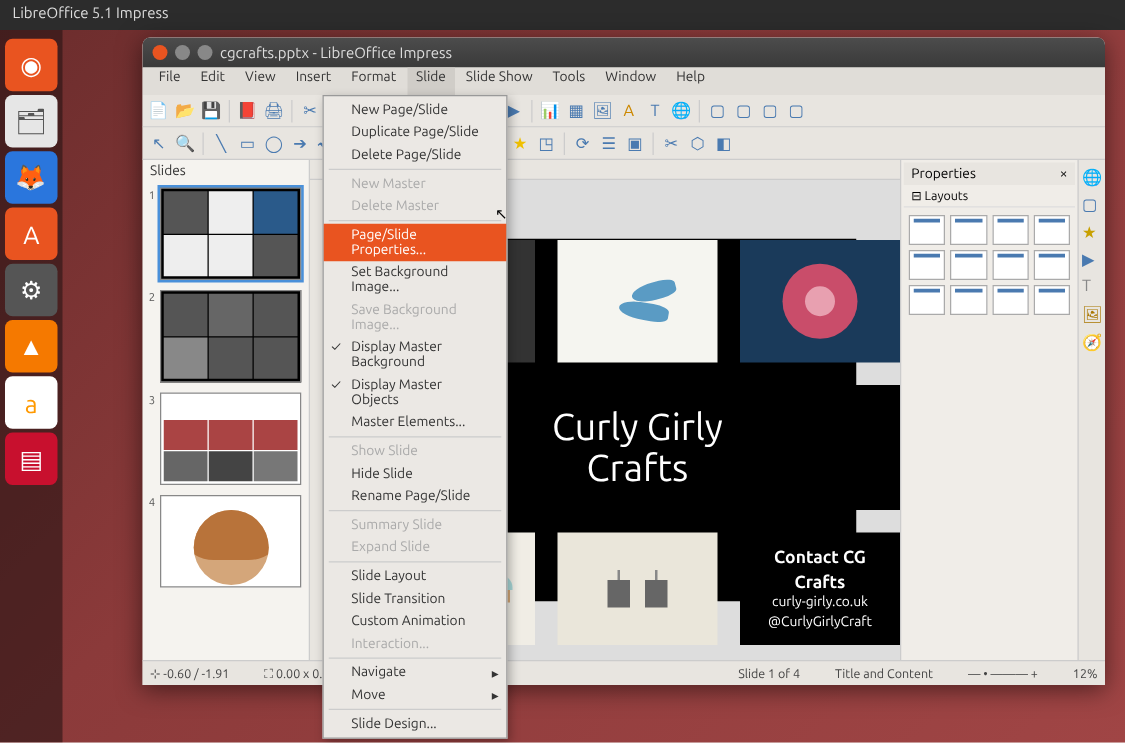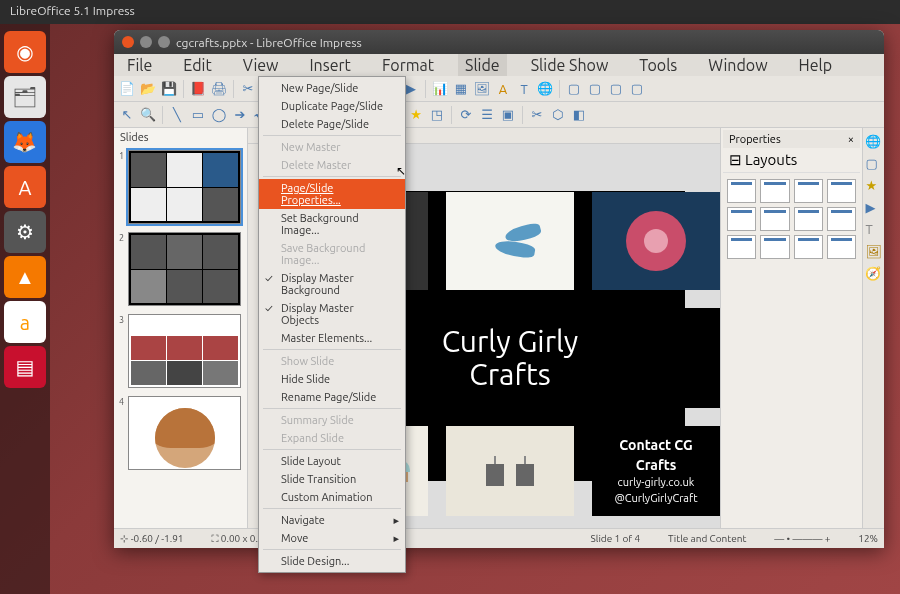--- a/index.html
+++ b/index.html
@@ -22,21 +22,21 @@
 
 
 .app-window { position: absolute; left: 114px; top: 30px; width: 770px; height: 518px; background: #e8e8e4; border-radius: 6px 6px 0 0; box-shadow: 0 4px 20px rgba(0,0,0,0.5); overflow: hidden; display: flex; flex-direction: column; }
 
 .titlebar { height: 24px; background: linear-gradient(#4c4c4c, #3a3a3a); color: #ddd; font-size: 12px; display: flex; align-items: center; padding: 0 8px; gap: 6px; }
 .tb-btn { width: 12px; height: 12px; border-radius: 50%; }
 .tb-close { background: #e95420; }
 .tb-min { background: #888; }
 .tb-max { background: #888; }
 
-.menubar { height: 22px; background: #e0ddd8; display: flex; align-items: center; padding: 0 6px; font-size: 16px; color: #333; gap: 17px; }
+.menubar { height: 22px; background: #e0ddd8; display: flex; padding: 0 6px; font-size: 11px; color: #333; gap: 2px; }
 .menubar span { padding: 2px 7px; cursor: pointer; }
 .menubar span.open { background: #d0cdc8; }
 
 .toolbar { height: 26px; background: #e8e5e0; border-bottom: 1px solid #ccc; display: flex; align-items: center; padding: 0 4px; gap: 3px; }
 .toolbar2 { height: 26px; background: #e8e5e0; border-bottom: 1px solid #ccc; display: flex; align-items: center; padding: 0 4px; gap: 3px; }
 .tb-icon { width: 18px; height: 18px; display: inline-flex; align-items: center; justify-content: center; font-size: 13px; color: #4a7ab0; }
 .tb-sep { width: 1px; height: 18px; background: #ccc; margin: 0 2px; }
 
 .body-area { flex: 1; display: flex; overflow: hidden; }
 
@@ -77,32 +77,32 @@
 .slide-cell.contact { background: #000; flex-direction: column; font-size: 11px; line-height: 1.4; text-align: center; }
 .slide-cell.contact strong { font-size: 14px; }
 
 .status-bar { height: 20px; background: #e8e5e0; border-top: 1px solid #ccc; display: flex; align-items: center; font-size: 10px; color: #444; padding: 0 6px; gap: 28px; }
 .status-bar .spacer { flex: 1; }
 
 
 .props-panel { width: 164px; background: #f0ede8; border-left: 1px solid #ccc; display: flex; }
 .props-body { flex: 1; padding: 2px; }
 .props-header { font-size: 11px; padding: 3px 6px; background: #e8e5e0; display: flex; justify-content: space-between; align-items: center; }
-.props-sub { font-size: 15px; padding: 3px 6px; border-bottom: 1px solid #ddd; }
+.props-sub { font-size: 10px; padding: 3px 6px; border-bottom: 1px solid #ddd; }
 .layouts-grid { display: grid; grid-template-columns: repeat(4, 1fr); gap: 4px; padding: 6px 4px; }
 .layout-item { height: 24px; background: #fff; border: 1px solid #aaa; position: relative; }
 .layout-item::before { content: ""; position: absolute; top: 2px; left: 3px; right: 3px; height: 3px; background: #4a7ab0; }
 .props-strip { width: 22px; background: #e8e5e0; border-left: 1px solid #ccc; display: flex; flex-direction: column; align-items: center; gap: 6px; padding-top: 6px; }
 .strip-icon { width: 16px; height: 16px; font-size: 13px; color: #5a8a3a; }
 
 
 .dropdown { position: absolute; left: 258px; top: 76px; width: 148px; background: #ebe8e4; border: 1px solid #999; box-shadow: 2px 3px 8px rgba(0,0,0,0.3); font-size: 11px; padding: 2px 0; z-index: 100; }
 .dropdown-item { padding: 3px 18px 3px 22px; color: #333; position: relative; }
 .dropdown-item.disabled { color: #aaa; }
-.dropdown-item.highlight { background: #e95420; color: #fff; text-decoration: underline; }
+.dropdown-item.highlight { background: #e95420; color: #fff; }
 .dropdown-item.check::before { content: "✓"; position: absolute; left: 6px; }
 .dropdown-sep { height: 1px; background: #ccc; margin: 2px 4px; }
 .dropdown-item.arrow::after { content: "▸"; position: absolute; right: 6px; }
 .cursor { position: absolute; left: 396px; top: 164px; font-size: 12px; z-index: 200; color: #000; }
 </style>
 </head>
 <body>
 
 <div class="ubuntu-bar">
   <span>LibreOffice 5.1 Impress</span>
@@ -349,19 +349,20 @@
     <div class="dropdown-item disabled">Show Slide</div>
     <div class="dropdown-item">Hide Slide</div>
     <div class="dropdown-item">Rename Page/Slide</div>
     <div class="dropdown-sep"></div>
     <div class="dropdown-item disabled">Summary Slide</div>
     <div class="dropdown-item disabled">Expand Slide</div>
     <div class="dropdown-sep"></div>
     <div class="dropdown-item">Slide Layout</div>
     <div class="dropdown-item">Slide Transition</div>
     <div class="dropdown-item">Custom Animation</div>
+    <div class="dropdown-item disabled">Interaction...</div>
     <div class="dropdown-sep"></div>
     <div class="dropdown-item arrow">Navigate</div>
     <div class="dropdown-item arrow">Move</div>
     <div class="dropdown-sep"></div>
     <div class="dropdown-item">Slide Design...</div>
   </div>
 <div class="cursor">↖</div>
 
 </body></html>

